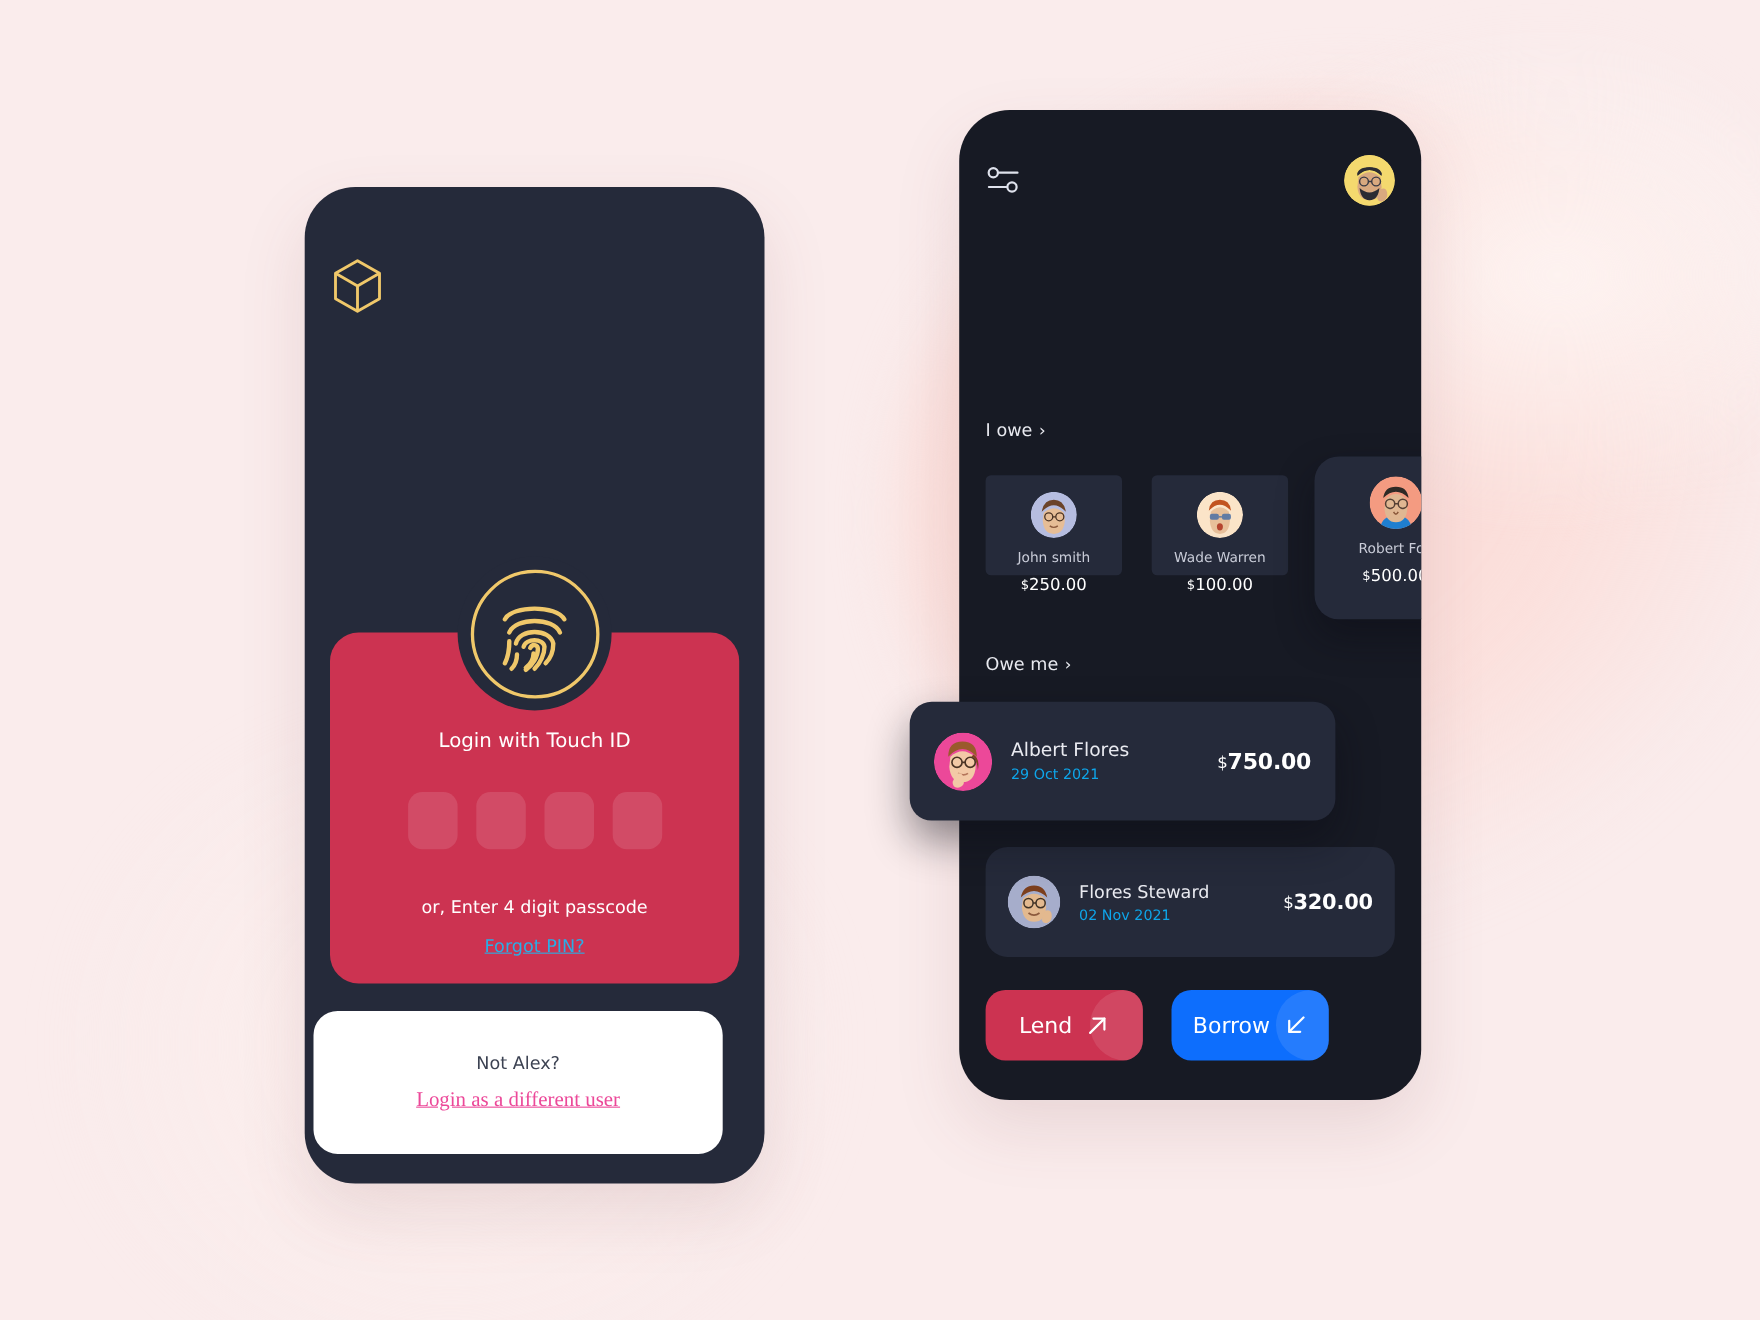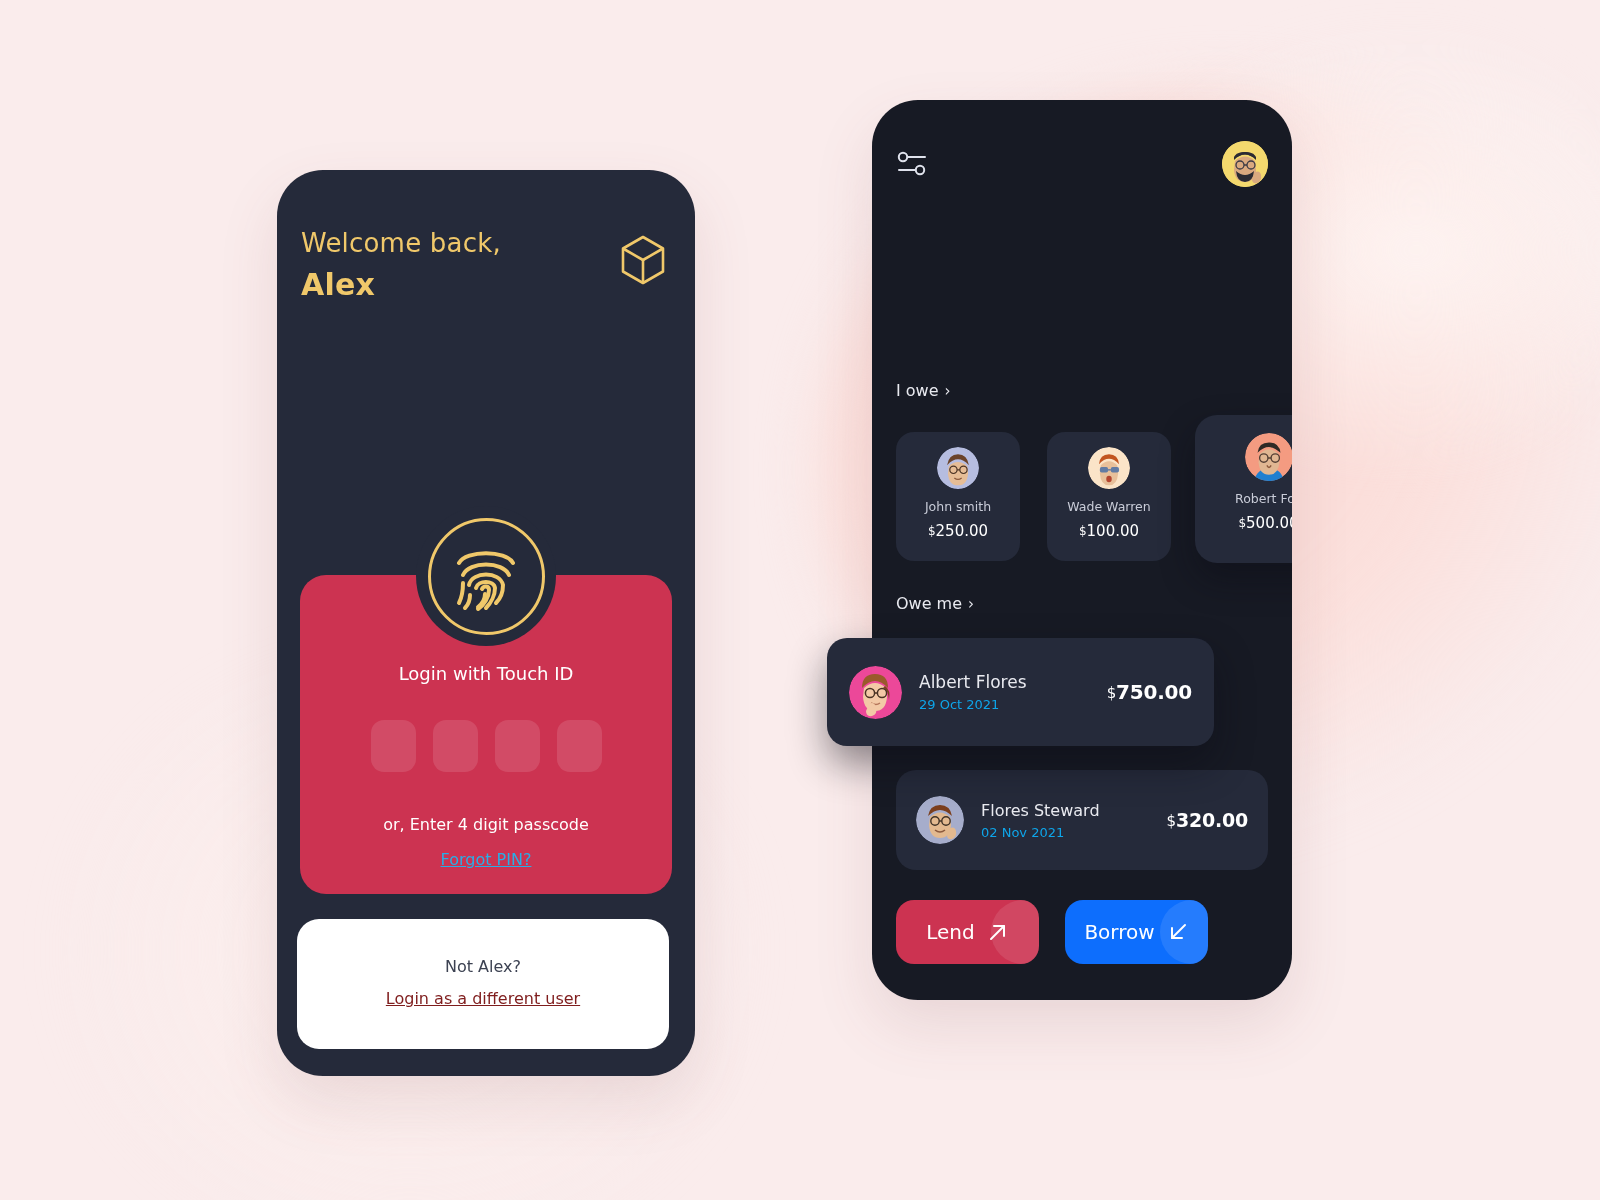--- a/index.html
+++ b/index.html
@@ -159,40 +159,41 @@
     top: 275px; left: 0; right: 0;
     font-size: 16px;
     color: #29aee6;
     text-decoration: underline;
     cursor: pointer;
   }
 
   
   .white-card {
     position: absolute;
-    left: 20px; top: 749px;
+    left: 8px; top: 749px;
     width: 372px; height: 130px;
     background: #ffffff;
     border-radius: 22px;
     text-align: center;
     z-index: 2;
   }
   .white-card-title {
     position: absolute;
     top: 38px; left: 0; right: 0;
     font-size: 16px;
     color: #3c4252;
   }
   .white-card-link {
     position: absolute;
     top: 70px; left: 0; right: 0;
-    font-size: 16px;
-    color: #7f1d1d;
+    font-size: 19px;
+    color: #ec4899;
     text-decoration: underline;
     cursor: pointer;
+    font-family: Liberation Serif, serif;
   }
 
   
   .r-header {
     position: absolute;
     left: 24px; top: 36px;
     width: 372px;
     height: 56px;
     display: flex;
     align-items: center;
@@ -273,23 +274,23 @@
 
   
   .owe-row {
     position: absolute;
     left: 24px; top: 327px;
     width: 400px;
     height: 140px;
   }
   .owe-tile {
     position: absolute;
-    width: 124px; height: 129px;
+    width: 124px; height: 91px;
     background: #252a3a;
-    border-radius: 18px;
+    border-radius: 5px;
     text-align: center;
     cursor: pointer;
   }
   .owe-tile.t1 { left: 0;   top: 5px; }
   .owe-tile.t2 { left: 151px; top: 5px; }
   .owe-tile.t3 {
     left: 299px; top: -12px;
     width: 147px; height: 148px;
     border-radius: 22px;
     box-shadow: 0 16px 34px rgba(10,12,20,.45);
@@ -410,24 +411,20 @@
 <body>
 
 <div class="bg-blob-a"></div>
 <div class="bg-blob-b"></div>
 <div class="bg-blob-c"></div>
 
 <div class="phone phone-left">
   <div class="phone-screen">
 
     <div class="welcome-row">
-      <div class="welcome-text">
-        <div class="welcome-line1">Welcome back,</div>
-        <div class="welcome-line2">Alex</div>
-      </div>
       <div class="cube-icon">
         <svg width="48" height="52" viewBox="0 0 48 52" fill="none">
           <path d="M24 3 L44 14.5 V37.5 L24 49 L4 37.5 V14.5 Z" stroke="#f0c86a" stroke-width="2.6" stroke-linejoin="round" fill="none"></path>
           <path d="M4 14.5 L24 26 L44 14.5" stroke="#f0c86a" stroke-width="2.6" stroke-linejoin="round" fill="none"></path>
           <path d="M24 26 V49" stroke="#f0c86a" stroke-width="2.6" stroke-linejoin="round" fill="none"></path>
         </svg>
       </div>
     </div>
 
     <div class="login-card">

